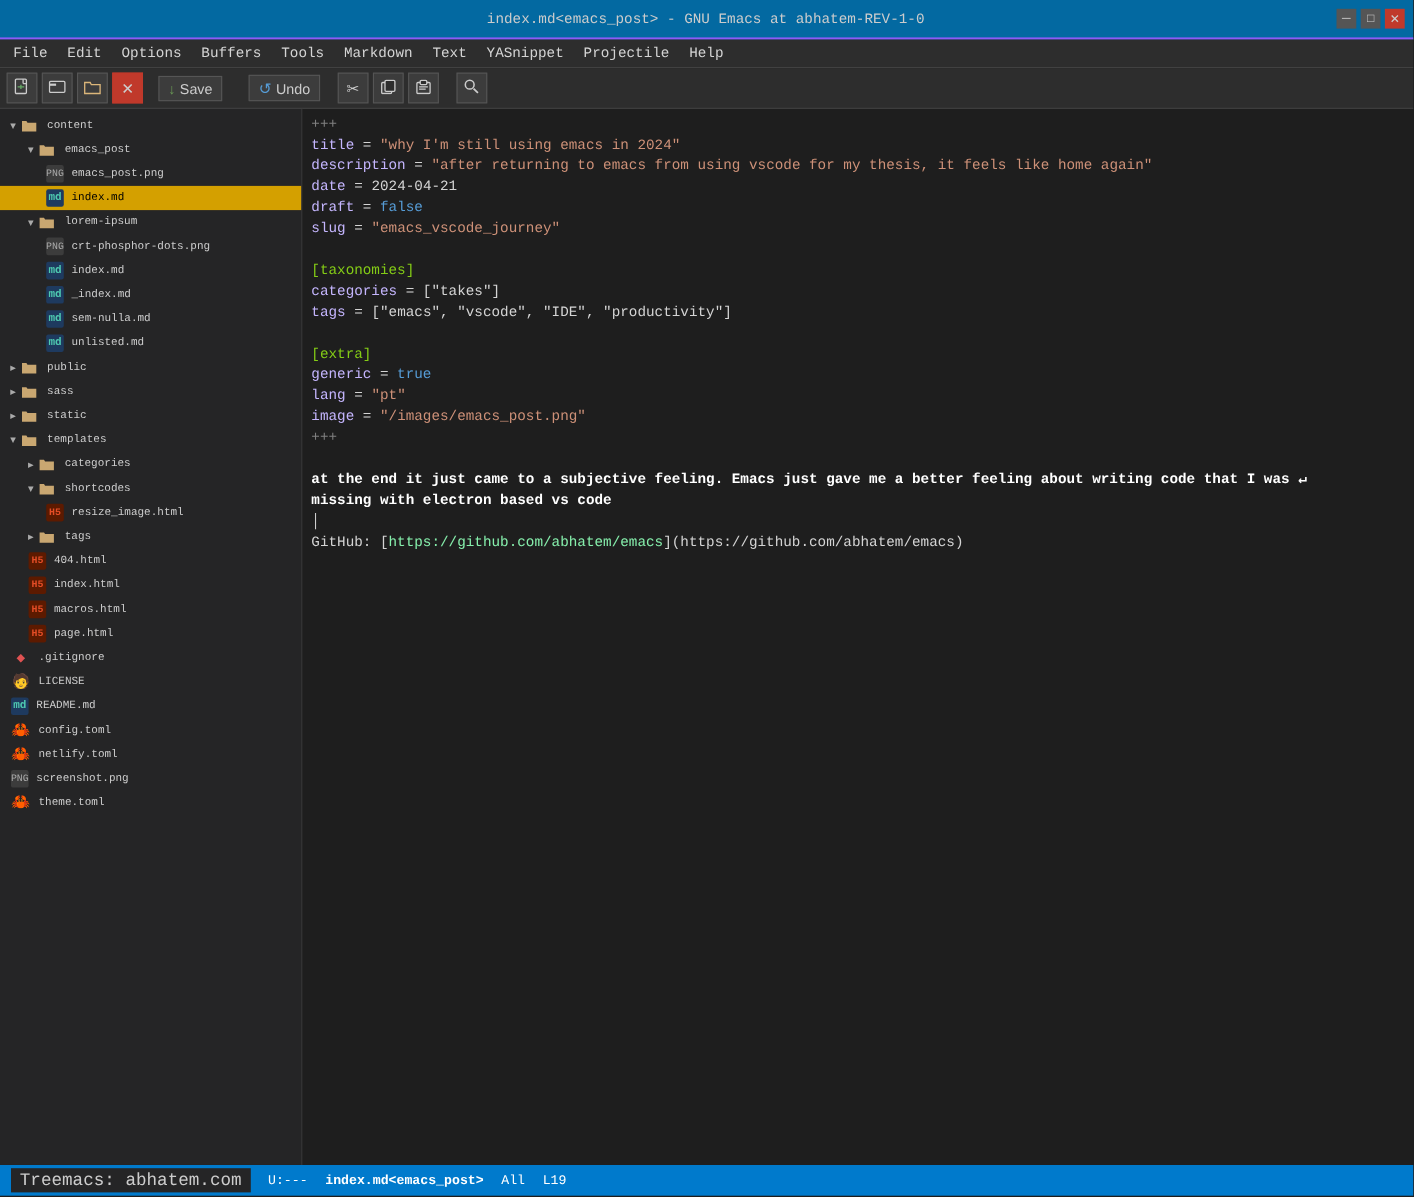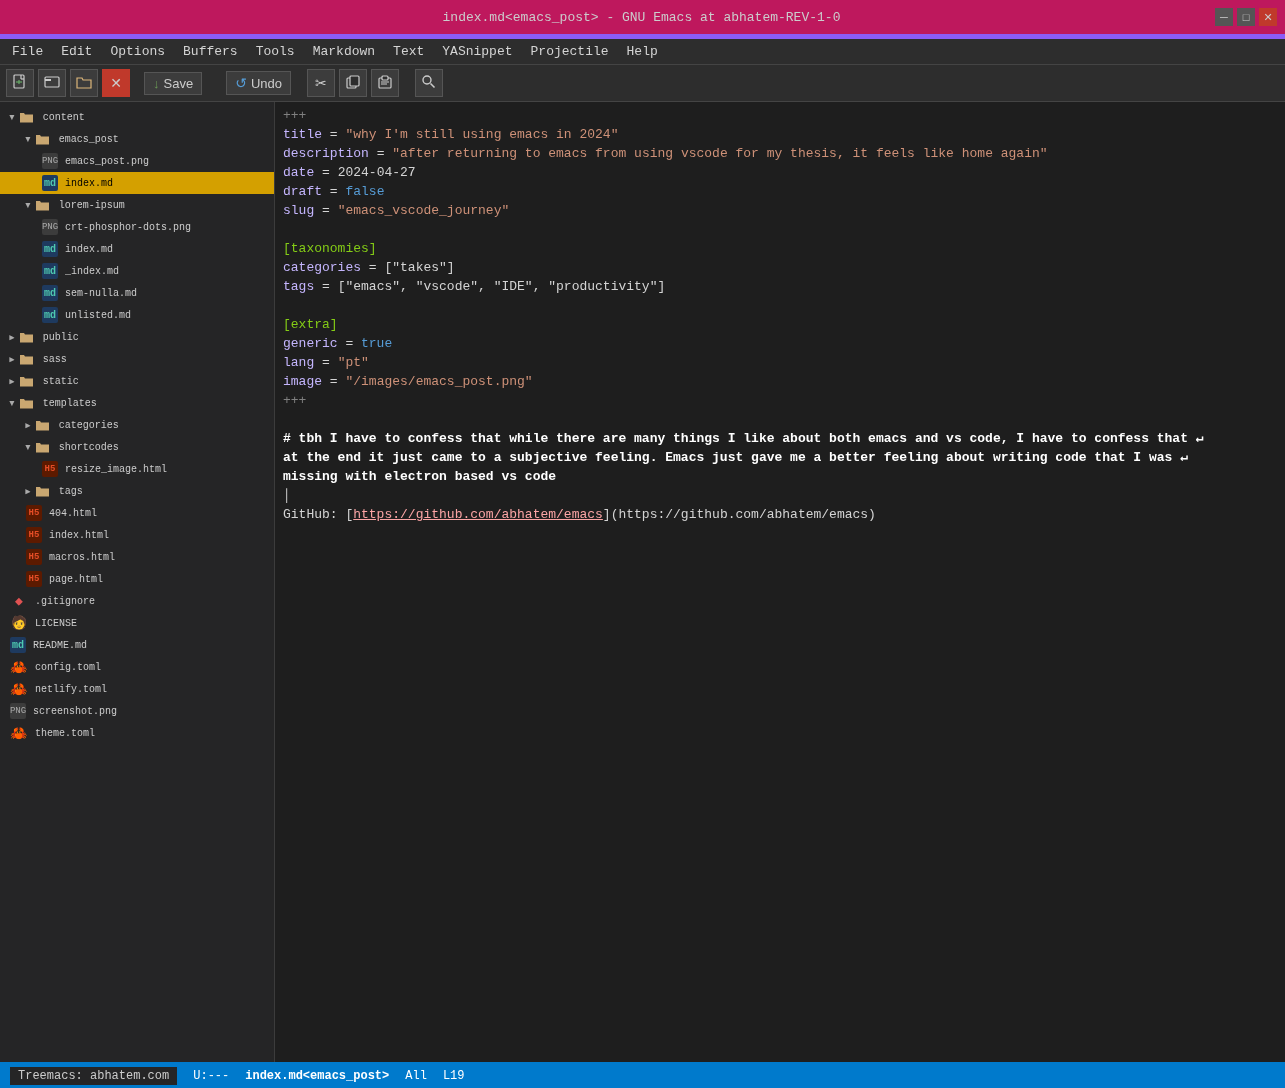--- a/index.html
+++ b/index.html
@@ -8,26 +8,26 @@
       color: #d4d4d4;
       font-family: 'Courier New', Courier, monospace;
       font-size: 13px;
       width: 1285px;
       height: 1088px;
       overflow: hidden;
     }
 
     
     #title-bar {
-      background: #be185d;
+      background: #0369a1;
       text-align: center;
       padding: 8px;
       color: #cccccc;
       font-size: 13px;
-      border-bottom: 5px solid #8b5cf6;
+      border-bottom: 2px solid #8b5cf6;
       display: flex;
       align-items: center;
       justify-content: space-between;
     }
     #title-bar .title-text {
       flex: 1;
       text-align: center;
     }
     #title-bar .win-controls {
       display: flex;
@@ -193,38 +193,38 @@
     }
 
     
     .c-gray { color: #808080; }
     .c-white { color: #d4d4d4; }
     .c-yellow { color: #c4b5fd; }
     .c-string { color: #ce9178; }
     .c-bool { color: #569cd6; }
     .c-bracket { color: #84cc16; }
     .c-bold-white { color: #ffffff; font-weight: bold; }
-    .c-link { color: #fca5a5; text-decoration: underline; }
+    .c-link { color: #86efac; }
 
     
     #status-bar {
       height: 28px;
       background: #007acc;
       display: flex;
       align-items: center;
       padding: 0 10px;
       font-size: 12px;
       color: #fff;
       gap: 16px;
     }
     #status-bar .status-left {
       color: #ccc;
       background: #252526;
       padding: 2px 8px;
-      font-size: 12px;
+      font-size: 16px;
     }
   </style>
 </head>
 <body>
 
 <div id="title-bar">
   <div style="width:60px;"></div>
   <div class="title-text">index.md&lt;emacs_post&gt; - GNU Emacs at abhatem-REV-1-0</div>
   <div class="win-controls">
     <button class="win-btn">─</button>
@@ -507,35 +507,34 @@
         <span class="tree-icon" style="color:#ff6b6b;font-size:14px;">🦀</span>
         <span class="tree-label">theme.toml</span>
       </div>
     </div>
 
   <div id="editor">
     <div id="editor-content">
     <div class="code-line"><span class="line-content"><span class="c-gray">+++</span></span></div>
         <div class="code-line"><span class="line-content"><span class="c-yellow">title</span><span class="c-white"> = </span><span class="c-string">"why I'm still using emacs in 2024"</span></span></div>
         <div class="code-line"><span class="line-content"><span class="c-yellow">description</span><span class="c-white"> = </span><span class="c-string">"after returning to emacs from using vscode for my thesis, it feels like home again"</span></span></div>
-        <div class="code-line"><span class="line-content"><span class="c-yellow">date</span><span class="c-white"> = </span><span class="c-white">2024-04-27</span></span></div>
+        <div class="code-line"><span class="line-content"><span class="c-yellow">date</span><span class="c-white"> = </span><span class="c-white">2024-04-21</span></span></div>
         <div class="code-line"><span class="line-content"><span class="c-yellow">draft</span><span class="c-white"> = </span><span class="c-bool">false</span></span></div>
         <div class="code-line"><span class="line-content"><span class="c-yellow">slug</span><span class="c-white"> = </span><span class="c-string">"emacs_vscode_journey"</span></span></div>
         <div class="code-line"><span class="line-content">&nbsp;</span></div>
         <div class="code-line"><span class="line-content"><span class="c-bracket">[taxonomies]</span></span></div>
         <div class="code-line"><span class="line-content"><span class="c-yellow">categories</span><span class="c-white"> = </span><span class="c-white">["takes"]</span></span></div>
         <div class="code-line"><span class="line-content"><span class="c-yellow">tags</span><span class="c-white"> = </span><span class="c-white">["emacs", "vscode", "IDE", "productivity"]</span></span></div>
         <div class="code-line"><span class="line-content">&nbsp;</span></div>
         <div class="code-line"><span class="line-content"><span class="c-bracket">[extra]</span></span></div>
         <div class="code-line"><span class="line-content"><span class="c-yellow">generic</span><span class="c-white"> = </span><span class="c-bool">true</span></span></div>
         <div class="code-line"><span class="line-content"><span class="c-yellow">lang</span><span class="c-white"> = </span><span class="c-string">"pt"</span></span></div>
         <div class="code-line"><span class="line-content"><span class="c-yellow">image</span><span class="c-white"> = </span><span class="c-string">"/images/emacs_post.png"</span></span></div>
         <div class="code-line"><span class="line-content"><span class="c-gray">+++</span></span></div>
         <div class="code-line"><span class="line-content">&nbsp;</span></div>
-        <div class="code-line"><span class="line-content"><span class="c-bold-white"># tbh I have to confess that while there are many things I like about both emacs and vs code, I have to confess that ↵</span></span></div>
         <div class="code-line"><span class="line-content"><span class="c-bold-white">at the end it just came to a subjective feeling. Emacs just gave me a better feeling about writing code that I was ↵</span></span></div>
         <div class="code-line"><span class="line-content"><span class="c-bold-white">missing with electron based vs code</span></span></div>
         <div class="code-line"><span class="line-content"><span class="c-white">│</span></span></div>
         <div class="code-line"><span class="line-content"><span class="c-white">GitHub: [<span class="c-link">https://github.com/abhatem/emacs</span>](https://github.com/abhatem/emacs)</span></span></div>
       </div>
   </div>
 
 </div>
 
 <div id="status-bar">

